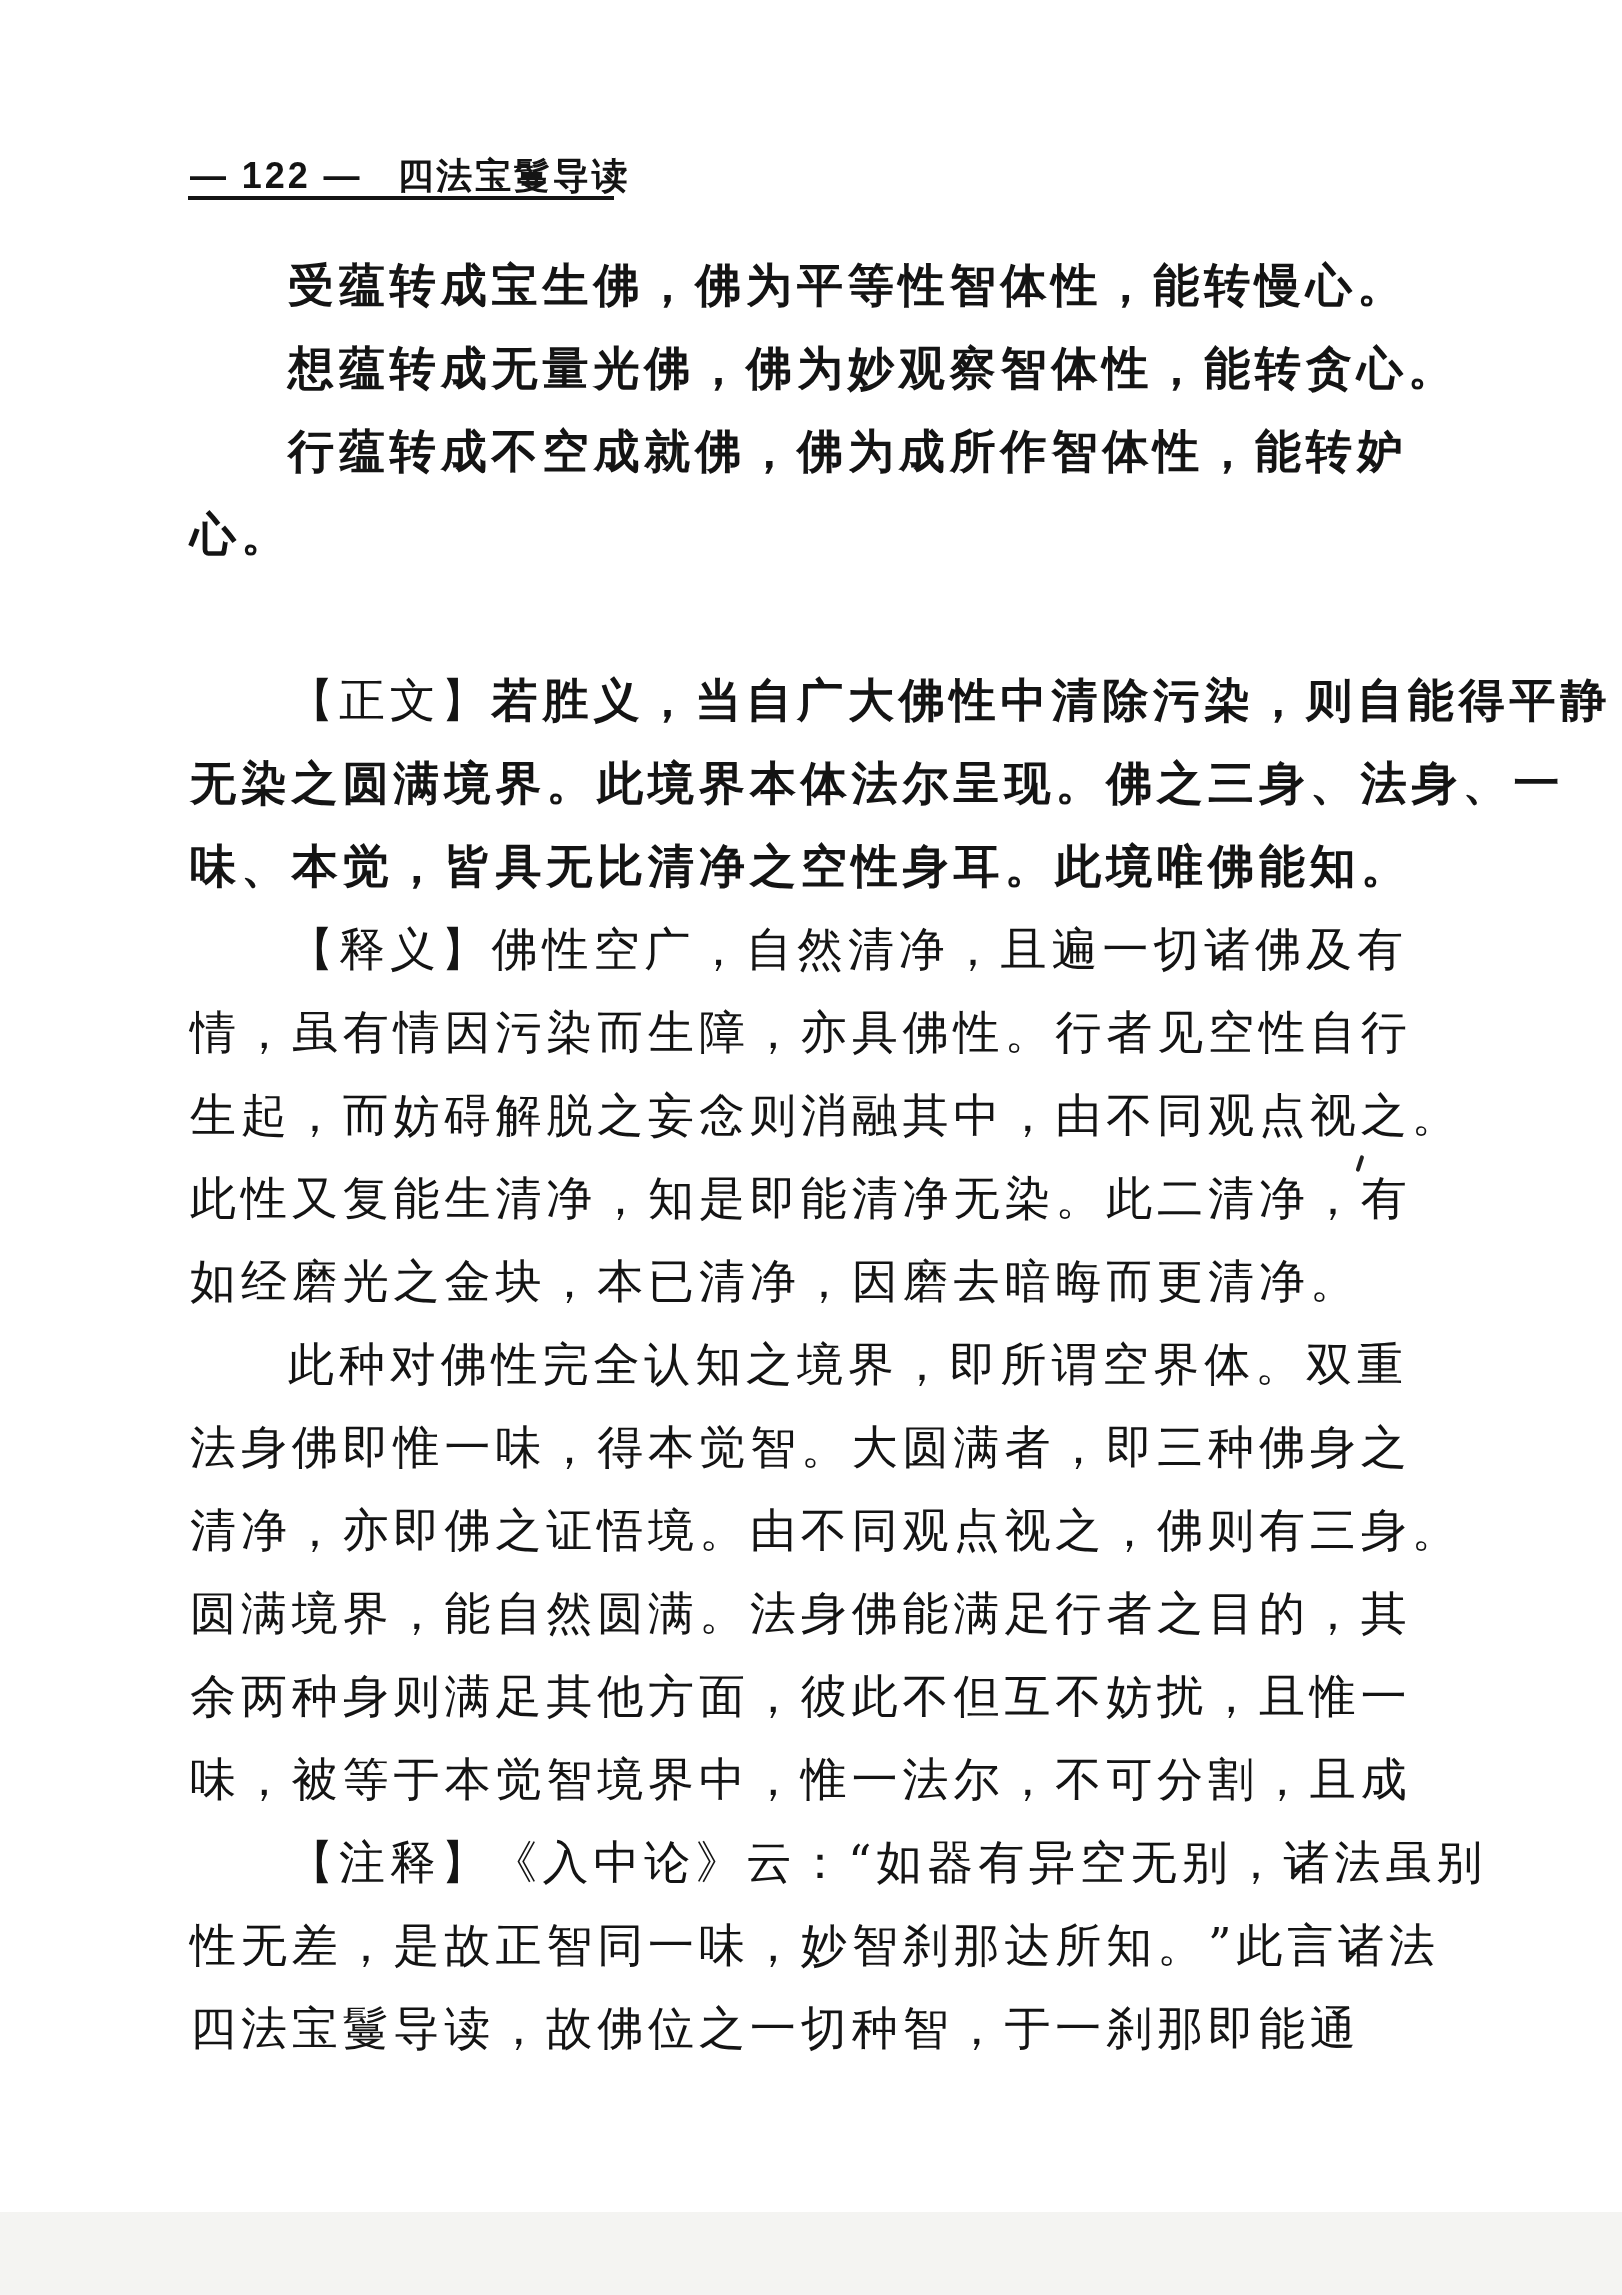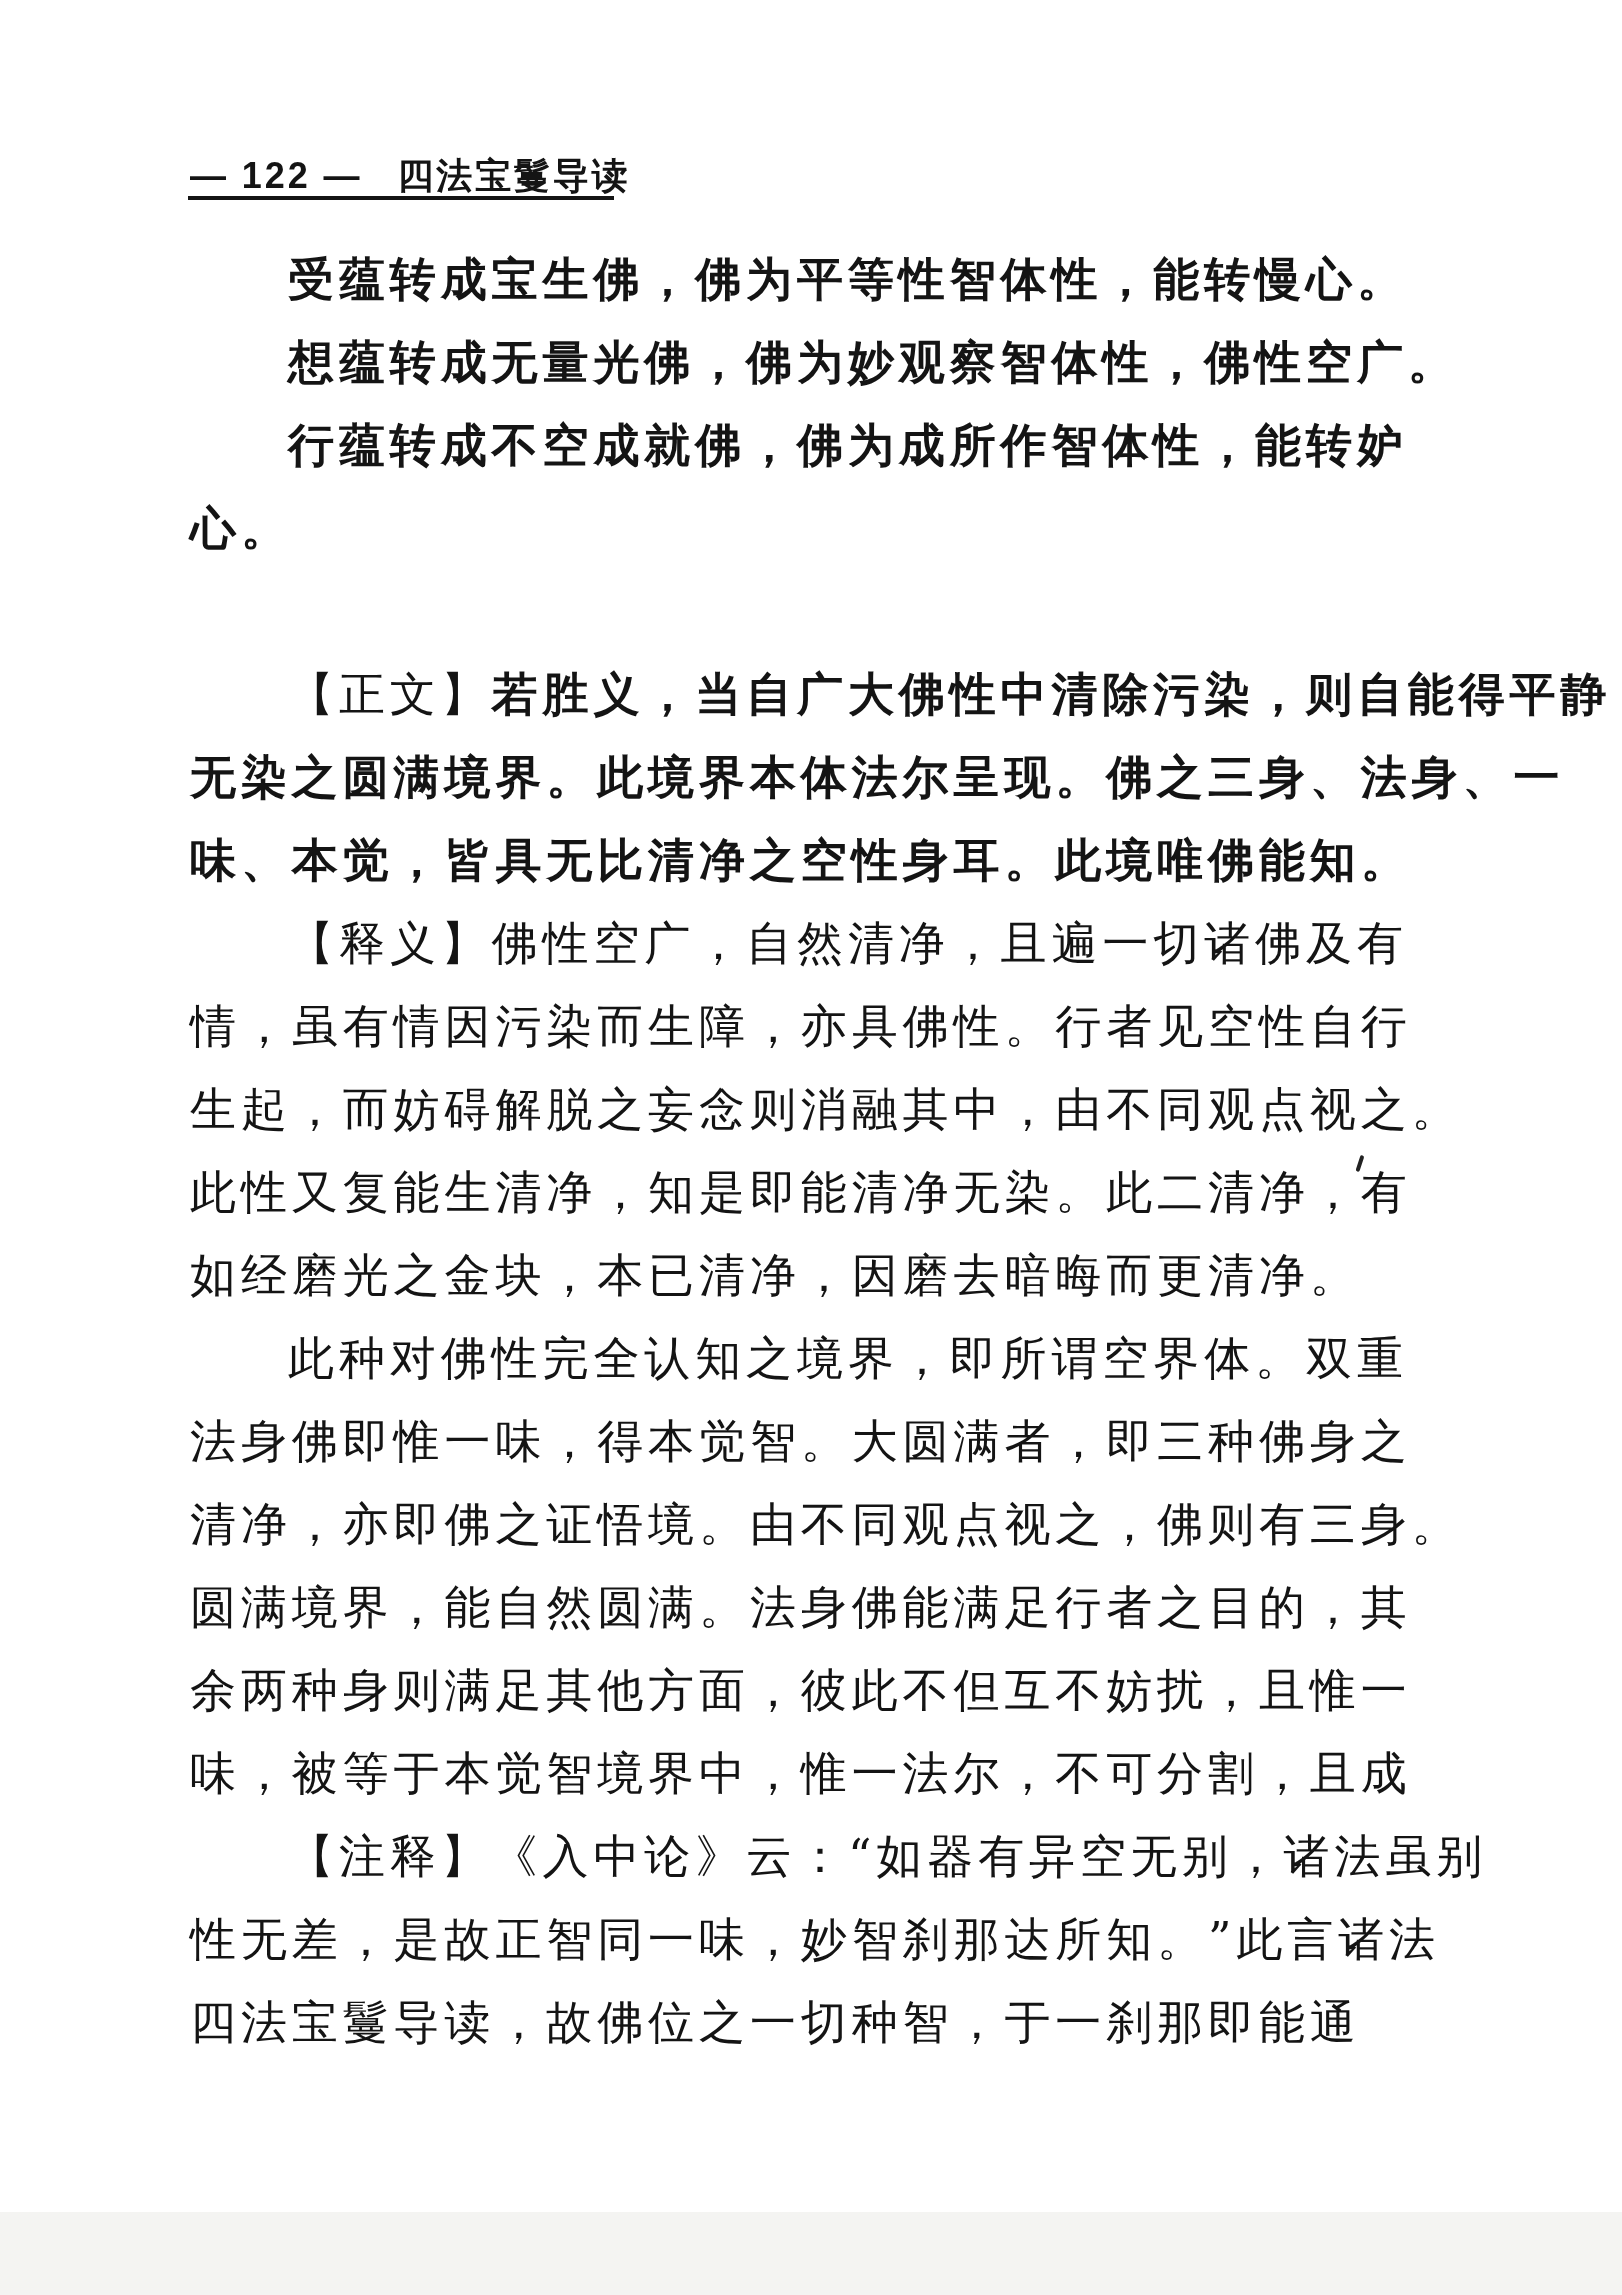--- a/index.html
+++ b/index.html
@@ -40,21 +40,21 @@
     top: 196px;
     width: 426px;
     height: 3.9px;
     background: #141414;
   }
 
   
   .text-block {
     position: absolute;
     left: 190px;
-    top: 238px;
+    top: 244px;
     width: 1331px;
   }
   .line {
     height: 83px;
     line-height: 83px;
     font-size: 46px;
     letter-spacing: 4.9px;
     white-space: nowrap;
   }
   .gap { height: 83px; }
@@ -85,21 +85,21 @@
 <div class="page">
 
   <div class="running-head">
     <span>— 122 —</span>
     <span>四法宝鬘导读</span>
   </div>
   <div class="header-rule"></div>
 
   <div class="text-block">
     <div class="line hei indent"><span>受蕴转成宝生佛，佛为平等性智体性，能转慢心。</span></div>
-    <div class="line hei indent"><span>想蕴转成无量光佛，佛为妙观察智体性，佛性空广。</span></div>
+    <div class="line hei indent"><span>想蕴转成无量光佛，佛为妙观察智体性，能转贪心。</span></div>
     <div class="line hei indent"><span>行蕴转成不空成就佛，佛为成所作智体性，能转妒</span></div>
     <div class="line hei"><span>心。</span></div>
 
     <div class="gap"></div>
 
     <div class="line hei indent"><span class="sec-label">【正文】</span><span>若胜义，当自广大佛性中清除污染，则自能得平静</span></div>
     <div class="line hei"><span>无染之圆满境界。此境界本体法尔呈现。佛之三身、法身、一</span></div>
     <div class="line hei"><span>味、本觉，皆具无比清净之空性身耳。此境唯佛能知。</span></div>
 
     <div class="line kai indent"><span class="sec-label">【释义】</span><span>佛性空广，自然清净，且遍一切诸佛及有</span></div>

